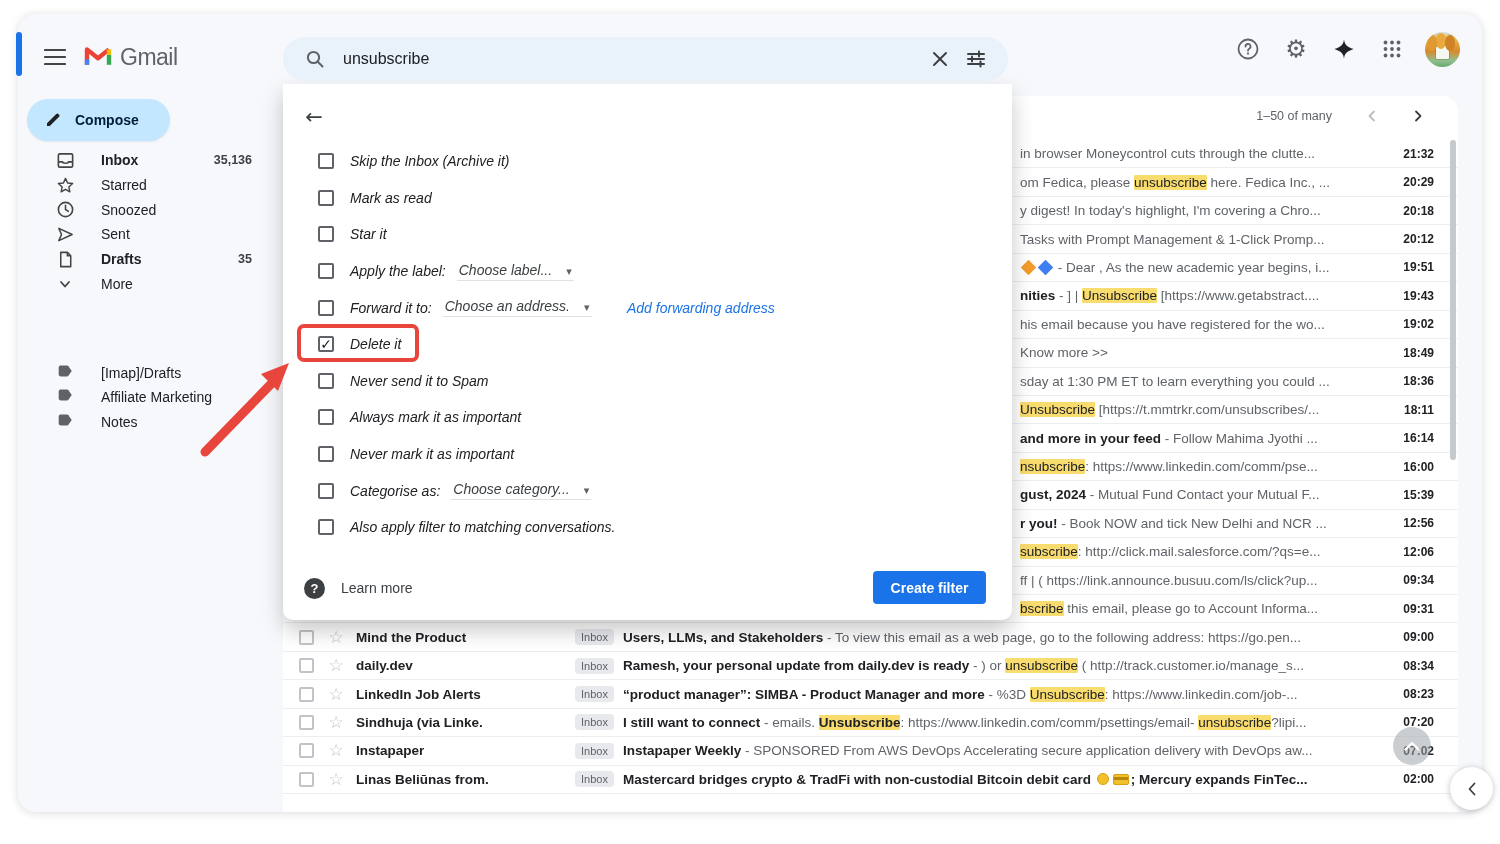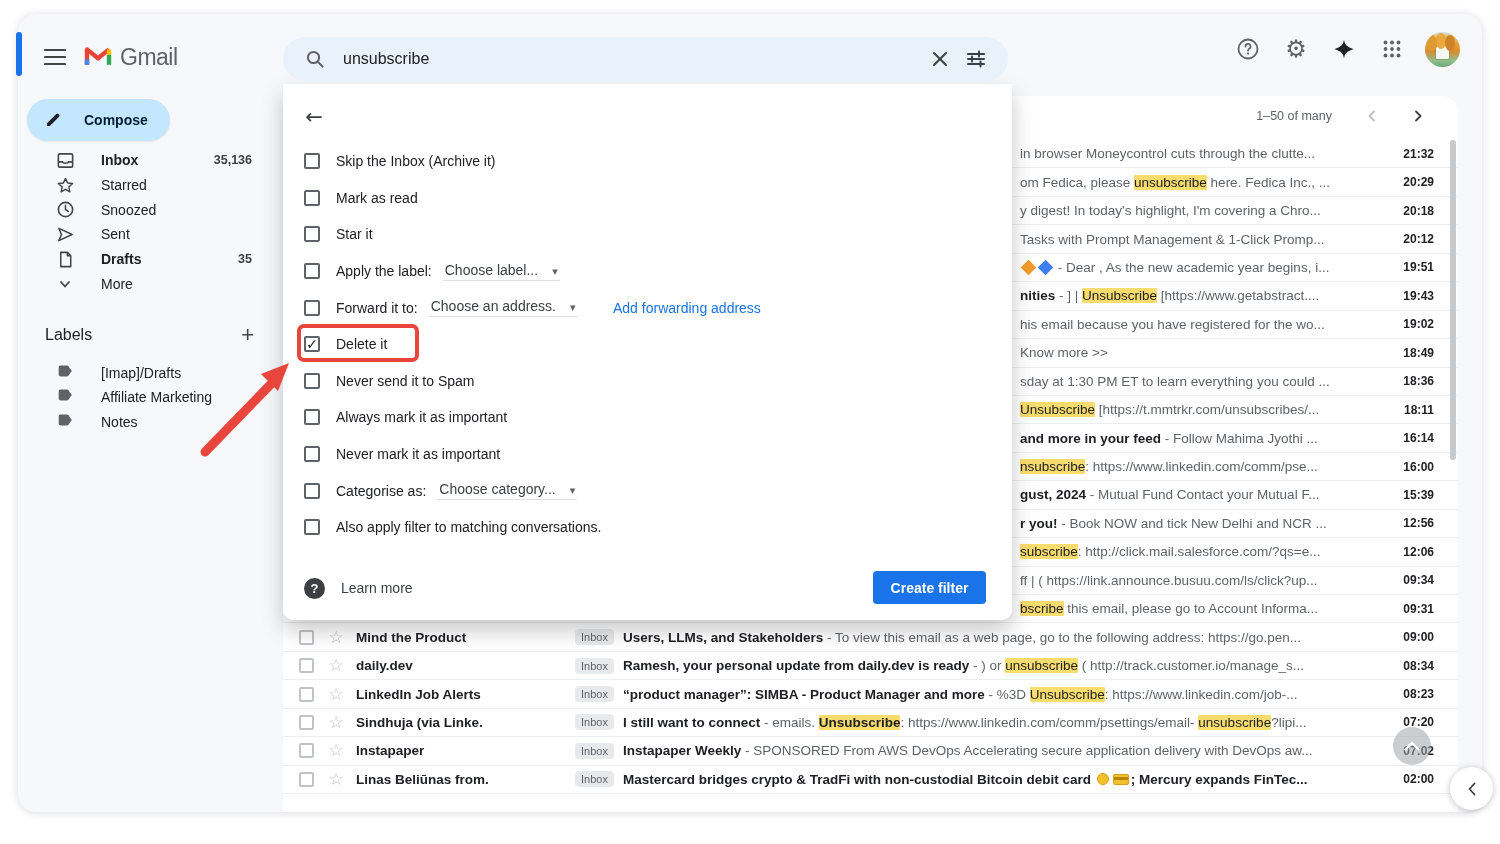--- a/index.html
+++ b/index.html
@@ -32,21 +32,21 @@
   .avatar{width:35px;height:35px;border-radius:50%;margin-left:6px;cursor:pointer;overflow:hidden;position:relative;
     background:linear-gradient(180deg,#cfe3f0 0%,#e8b84a 18%,#d98a2b 55%,#8fbf8f 82%,#6aa86f 100%);}
   .avatar::before{content:"";position:absolute;left:11px;top:14px;width:13px;height:13px;background:#f4f7f2;
     border-radius:3px 3px 1px 1px;box-shadow:0 0 0 1px rgba(90,120,90,.35);}
   .avatar::after{content:"";position:absolute;left:2px;top:3px;width:10px;height:16px;background:#e09a33;border-radius:50%;
     box-shadow:18px 0 0 #cf8326,9px -2px 0 #eaa93d;}
 
   
   .sidebar{position:absolute;left:0;top:70px;width:256px;bottom:0;}
   .compose{position:absolute;left:9px;top:15px;width:143px;height:42px;background:var(--compose);
-    border-radius:21px;display:flex;align-items:center;gap:21px;padding-left:18px;cursor:pointer;
+    border-radius:21px;display:flex;align-items:center;gap:12px;padding-left:18px;cursor:pointer;
     font-size:14px;font-weight:700;color:#001d35;box-shadow:0 1px 2px rgba(0,0,0,.08);}
   .nav{position:absolute;left:0;top:64px;width:100%;}
   .nav-row{height:24.7px;display:flex;align-items:center;padding-left:37px;cursor:pointer;
     font-size:14px;color:var(--txt);border-radius:0 16px 16px 0;}
   .nav-row .nicon{width:20px;height:20px;display:flex;align-items:center;justify-content:center;color:#444;}
   .nav-row .nlabel{margin-left:26px;}
   .nav-row .ncount{margin-left:auto;margin-right:22px;font-size:12.5px;color:#3c4043;}
   .nav-row.bold .nlabel,.nav-row.bold .ncount{font-weight:700;}
   .labels-head{position:absolute;left:0;top:238px;width:100%;height:26px;display:flex;align-items:center;
     padding:0 20px 0 27px;font-size:16px;color:var(--txt);}
@@ -87,21 +87,21 @@
   .cardic{width:16px;height:11px;border-radius:2px;background:#f2c029;border:1px solid #d8a012;position:relative;margin:0 2px;}
   .cardic::after{content:"";position:absolute;left:0;top:2px;width:100%;height:3px;background:#b8860b;}
 
   
   .filter-panel{position:absolute;left:265px;top:70px;width:729px;height:536px;background:#fff;
     border-radius:0 0 10px 10px;box-shadow:0 10px 22px rgba(0,0,0,.22);z-index:5;}
   .fp-head{position:absolute;left:0;top:14px;height:38px;display:flex;align-items:center;}
   .fp-back{width:40px;height:40px;margin-left:11px;display:flex;align-items:center;justify-content:center;
     font-size:21px;color:#3c4043;cursor:pointer;border-radius:50%;font-family:"DejaVu Sans",sans-serif;}
   .fp-title{margin-left:6px;font-size:14px;color:var(--txt);}
-  .fp-options{position:absolute;left:0;top:59px;width:100%;}
+  .fp-options{position:absolute;left:14px;top:59px;width:100%;font-style:italic;}
   .fp-row{position:relative;height:36.6px;display:flex;align-items:center;font-size:14px;color:var(--txt);}
   .fp-check{flex:none;width:16px;height:16px;border:2px solid #5f6368;border-radius:2px;margin-left:21px;cursor:pointer;
     display:flex;align-items:center;justify-content:center;font-size:14px;line-height:1;color:var(--txt);
     font-family:"DejaVu Sans",sans-serif;}
   .fp-label{margin-left:16px;}
   .fp-drop{margin-left:11px;color:#3c4043;border-bottom:1px solid #dfe1e5;padding:0 2px 2px 2px;cursor:pointer;}
   .fp-caret{color:var(--muted);font-size:11px;margin-left:14px;font-family:"DejaVu Sans",sans-serif;}
   .fp-link{position:absolute;left:330px;color:var(--blue);font-weight:500;cursor:pointer;}
   .red-rect{position:absolute;left:14px;top:240px;width:122px;height:38px;border:4px solid var(--red);
     border-radius:7px;z-index:7;pointer-events:none;}
@@ -276,24 +276,20 @@
           <div class="nav-row">
             <span class="nicon">
               <svg width="16" height="16" viewBox="0 0 16 16">
                 <polyline points="4,6 8,10.5 12,6" fill="none" stroke="#444" stroke-width="1.8" stroke-linecap="round" stroke-linejoin="round"></polyline>
               </svg>
             </span>
     <span class="nlabel">More</span>
     <span class="ncount"></span>
           </div>
         </div>
-      <div class="labels-head">
-        <span>Labels</span>
-        <span class="plus">+</span>
-      </div>
       <div class="label-list" id="label-items">
           <div class="label-row">
             <span class="licon">
               <svg width="18" height="18" viewBox="0 0 20 20">
                 <path d="M3 6 a2 2 0 0 1 2-2 h7.2 a2 2 0 0 1 1.6.8 L17.5 10 l-3.7 5.2 a2 2 0 0 1-1.6.8 H5 a2 2 0 0 1-2-2 Z" fill="#5f6368"></path>
               </svg>
             </span>
     <span class="llabel">[Imap]/Drafts</span>
           </div>
           <div class="label-row">

